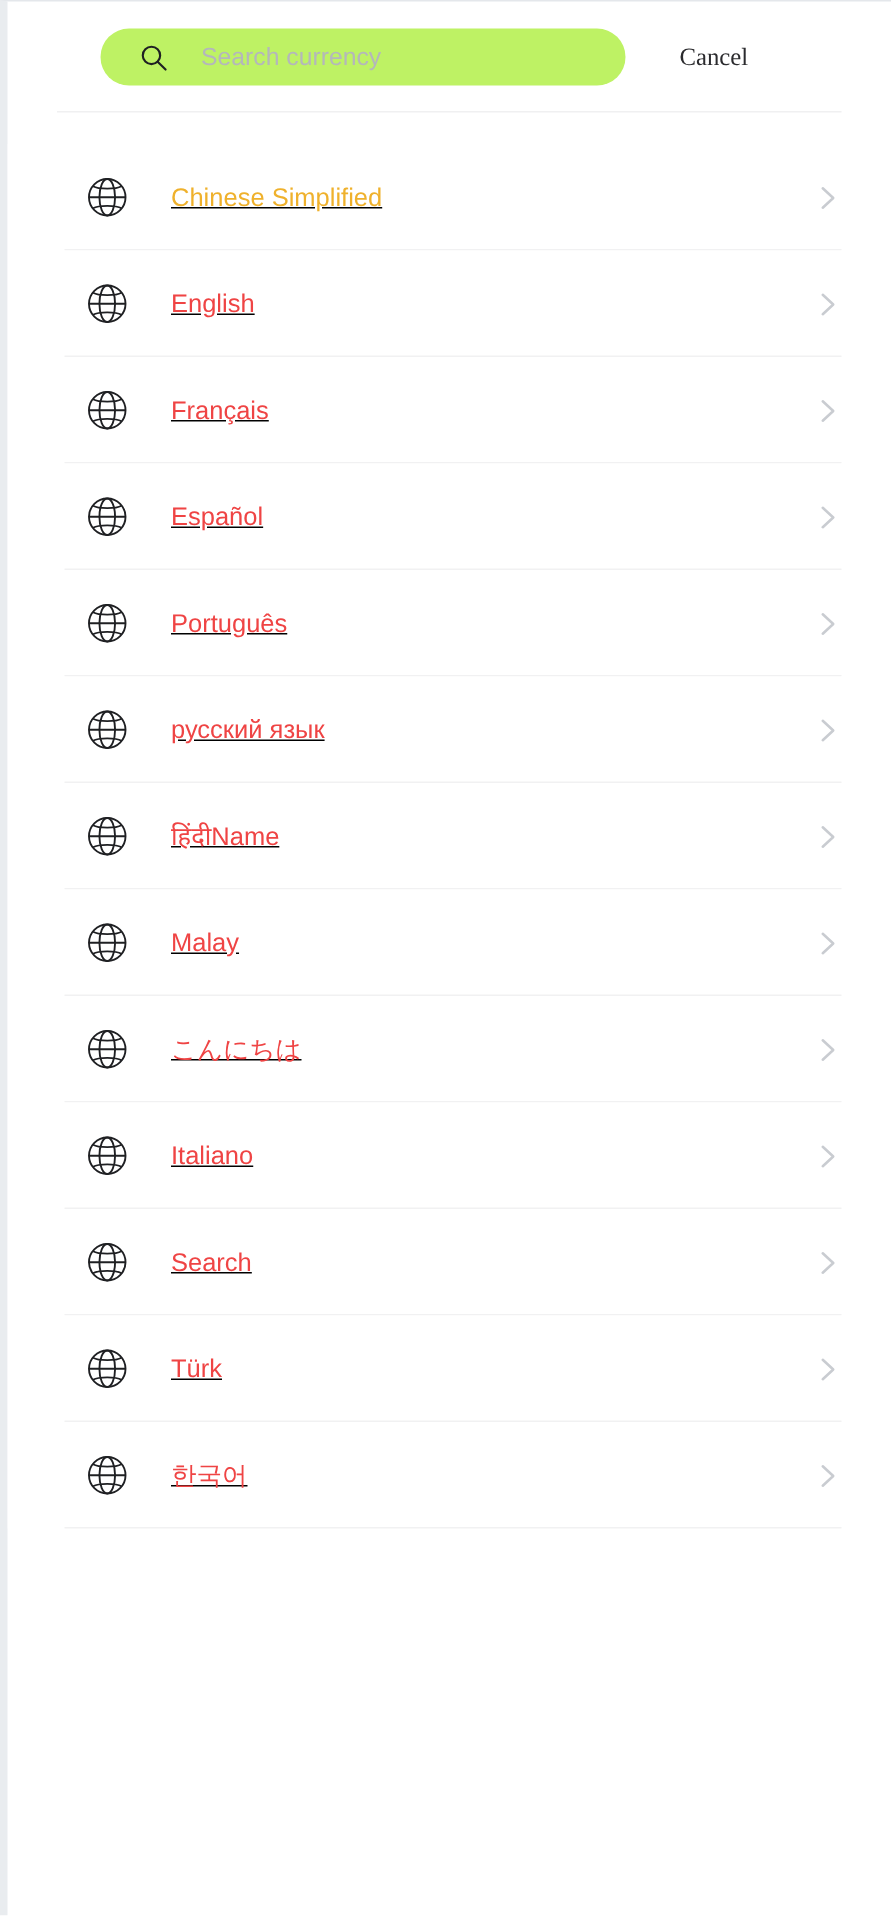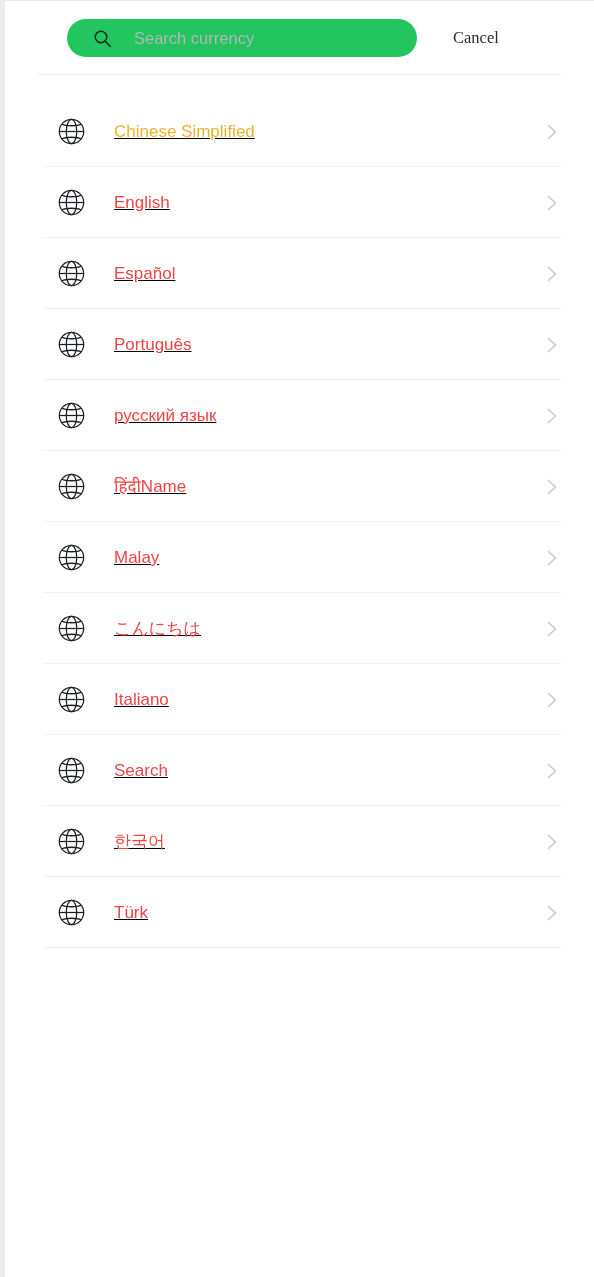--- a/index.html
+++ b/index.html
@@ -28,21 +28,21 @@
     height: 74px;
     display: flex;
     align-items: center;
     padding-left: 62px;
     padding-right: 0;
   }
 
   #search-field {
     width: 350px;
     height: 38px;
-    background: #22c55e;
+    background: #bef264;
     border-radius: 19px;
     display: flex;
     align-items: center;
     padding-left: 26px;
     flex: 0 0 auto;
   }
 
   #search-icon {
     width: 19px;
     height: 19px;
@@ -179,20 +179,34 @@
       <path d="M5.2 7.4 C9 9.6, 21 9.6, 24.8 7.4"></path>
       <path d="M5.2 22.6 C9 20.4, 21 20.4, 24.8 22.6"></path>
     </svg>
     <span class="row-label">English</span>
     <svg class="chevron-icon" viewBox="0 0 12 20" fill="none" stroke="#c9ccd1" stroke-width="1.7" stroke-linecap="round" stroke-linejoin="round">
       <polyline points="2.5,3.5 9.5,10 2.5,16.5"></polyline>
     </svg>
     <div class="row-divider"></div>
   </div>
 
+  <div class="list-row">
+    <svg class="globe-icon" viewBox="0 0 30 30" fill="none" stroke="#1f2023" stroke-width="1.3">
+      <circle cx="15" cy="15" r="12.6"></circle>
+      <ellipse cx="15" cy="15" rx="5.4" ry="12.6"></ellipse>
+      <line x1="2.4" y1="15" x2="27.6" y2="15"></line>
+      <path d="M5.2 7.4 C9 9.6, 21 9.6, 24.8 7.4"></path>
+      <path d="M5.2 22.6 C9 20.4, 21 20.4, 24.8 22.6"></path>
+    </svg>
+    <span class="row-label">Français</span>
+    <svg class="chevron-icon" viewBox="0 0 12 20" fill="none" stroke="#c9ccd1" stroke-width="1.7" stroke-linecap="round" stroke-linejoin="round">
+      <polyline points="2.5,3.5 9.5,10 2.5,16.5"></polyline>
+    </svg>
+    <div class="row-divider"></div>
+  </div>
 
   <div class="list-row">
     <svg class="globe-icon" viewBox="0 0 30 30" fill="none" stroke="#1f2023" stroke-width="1.3">
       <circle cx="15" cy="15" r="12.6"></circle>
       <ellipse cx="15" cy="15" rx="5.4" ry="12.6"></ellipse>
       <line x1="2.4" y1="15" x2="27.6" y2="15"></line>
       <path d="M5.2 7.4 C9 9.6, 21 9.6, 24.8 7.4"></path>
       <path d="M5.2 22.6 C9 20.4, 21 20.4, 24.8 22.6"></path>
     </svg>
     <span class="row-label">Español</span>
@@ -308,36 +322,36 @@
   </div>
 
   <div class="list-row">
     <svg class="globe-icon" viewBox="0 0 30 30" fill="none" stroke="#1f2023" stroke-width="1.3">
       <circle cx="15" cy="15" r="12.6"></circle>
       <ellipse cx="15" cy="15" rx="5.4" ry="12.6"></ellipse>
       <line x1="2.4" y1="15" x2="27.6" y2="15"></line>
       <path d="M5.2 7.4 C9 9.6, 21 9.6, 24.8 7.4"></path>
       <path d="M5.2 22.6 C9 20.4, 21 20.4, 24.8 22.6"></path>
     </svg>
+    <span class="row-label">Türk</span>
+    <svg class="chevron-icon" viewBox="0 0 12 20" fill="none" stroke="#c9ccd1" stroke-width="1.7" stroke-linecap="round" stroke-linejoin="round">
+      <polyline points="2.5,3.5 9.5,10 2.5,16.5"></polyline>
+    </svg>
+    <div class="row-divider"></div>
+  </div>
+
+  <div class="list-row">
+    <svg class="globe-icon" viewBox="0 0 30 30" fill="none" stroke="#1f2023" stroke-width="1.3">
+      <circle cx="15" cy="15" r="12.6"></circle>
+      <ellipse cx="15" cy="15" rx="5.4" ry="12.6"></ellipse>
+      <line x1="2.4" y1="15" x2="27.6" y2="15"></line>
+      <path d="M5.2 7.4 C9 9.6, 21 9.6, 24.8 7.4"></path>
+      <path d="M5.2 22.6 C9 20.4, 21 20.4, 24.8 22.6"></path>
+    </svg>
     <span class="row-label">한국어</span>
     <svg class="chevron-icon" viewBox="0 0 12 20" fill="none" stroke="#c9ccd1" stroke-width="1.7" stroke-linecap="round" stroke-linejoin="round">
       <polyline points="2.5,3.5 9.5,10 2.5,16.5"></polyline>
     </svg>
     <div class="row-divider"></div>
   </div>
-
-  <div class="list-row">
-    <svg class="globe-icon" viewBox="0 0 30 30" fill="none" stroke="#1f2023" stroke-width="1.3">
-      <circle cx="15" cy="15" r="12.6"></circle>
-      <ellipse cx="15" cy="15" rx="5.4" ry="12.6"></ellipse>
-      <line x1="2.4" y1="15" x2="27.6" y2="15"></line>
-      <path d="M5.2 7.4 C9 9.6, 21 9.6, 24.8 7.4"></path>
-      <path d="M5.2 22.6 C9 20.4, 21 20.4, 24.8 22.6"></path>
-    </svg>
-    <span class="row-label">Türk</span>
-    <svg class="chevron-icon" viewBox="0 0 12 20" fill="none" stroke="#c9ccd1" stroke-width="1.7" stroke-linecap="round" stroke-linejoin="round">
-      <polyline points="2.5,3.5 9.5,10 2.5,16.5"></polyline>
-    </svg>
-    <div class="row-divider"></div>
-  </div>
 </div>
 
 </div>
 
 </body></html>

